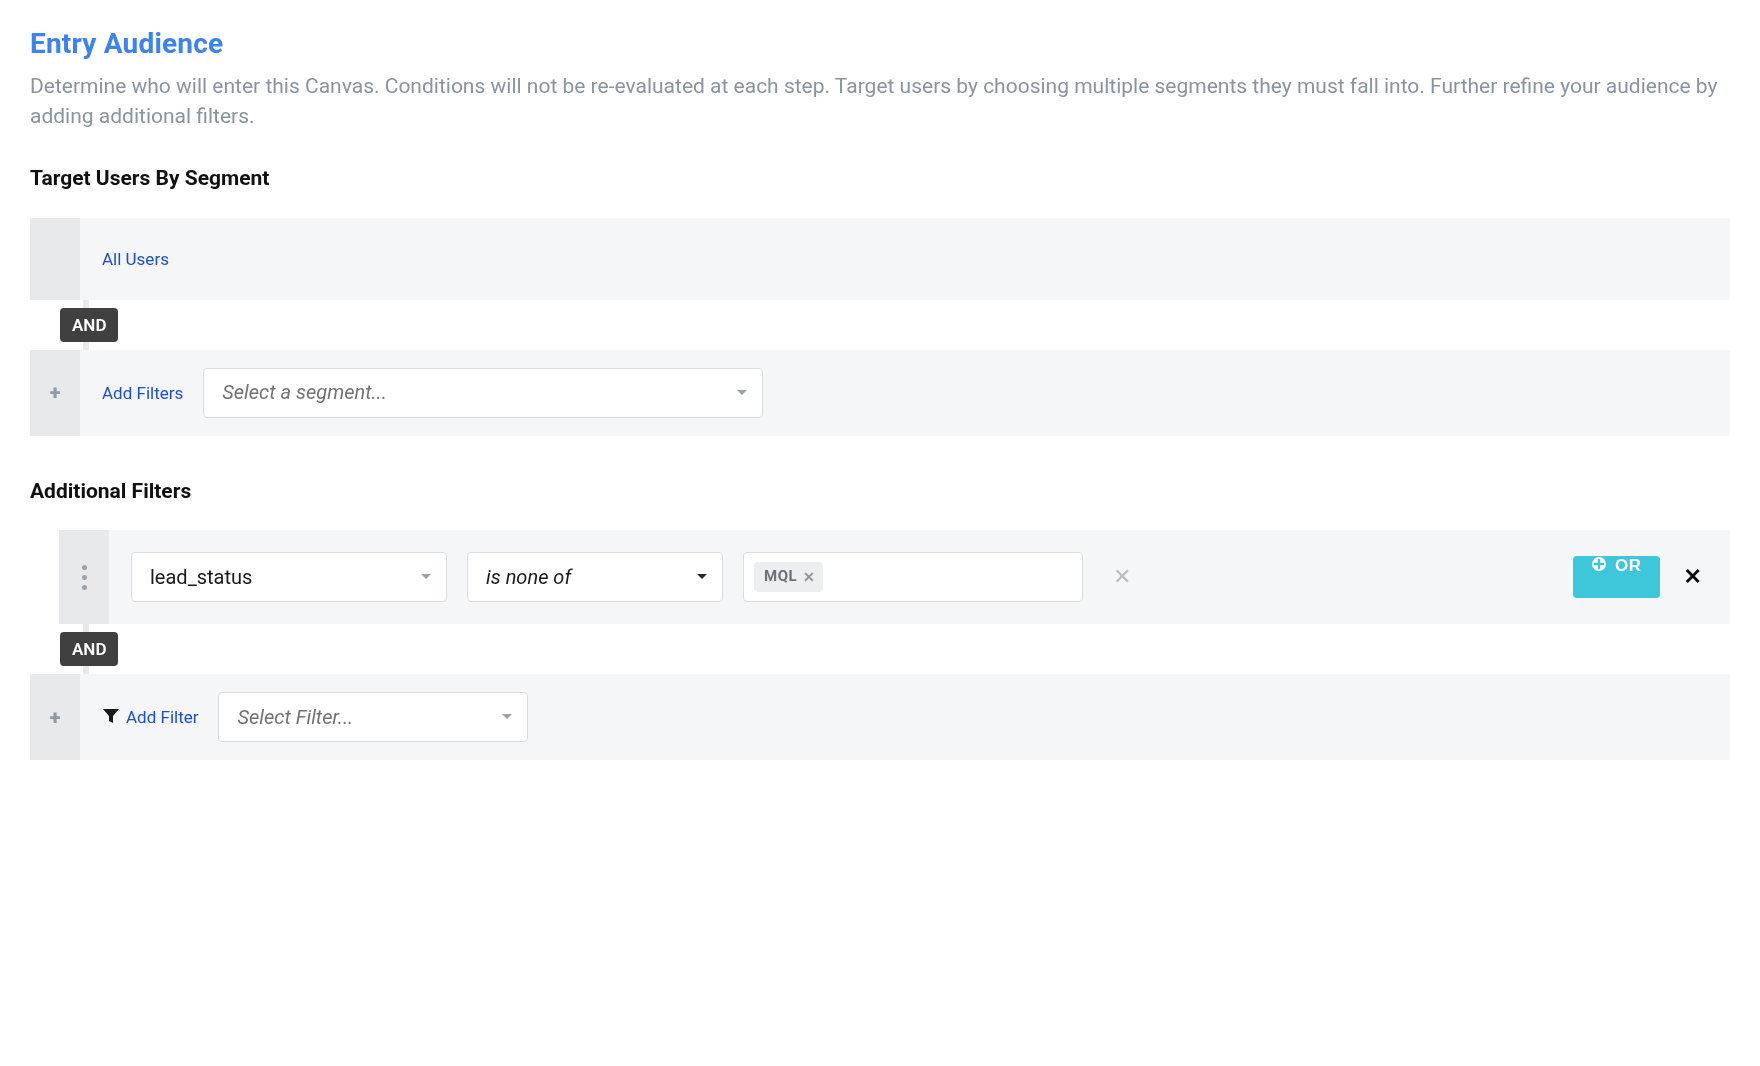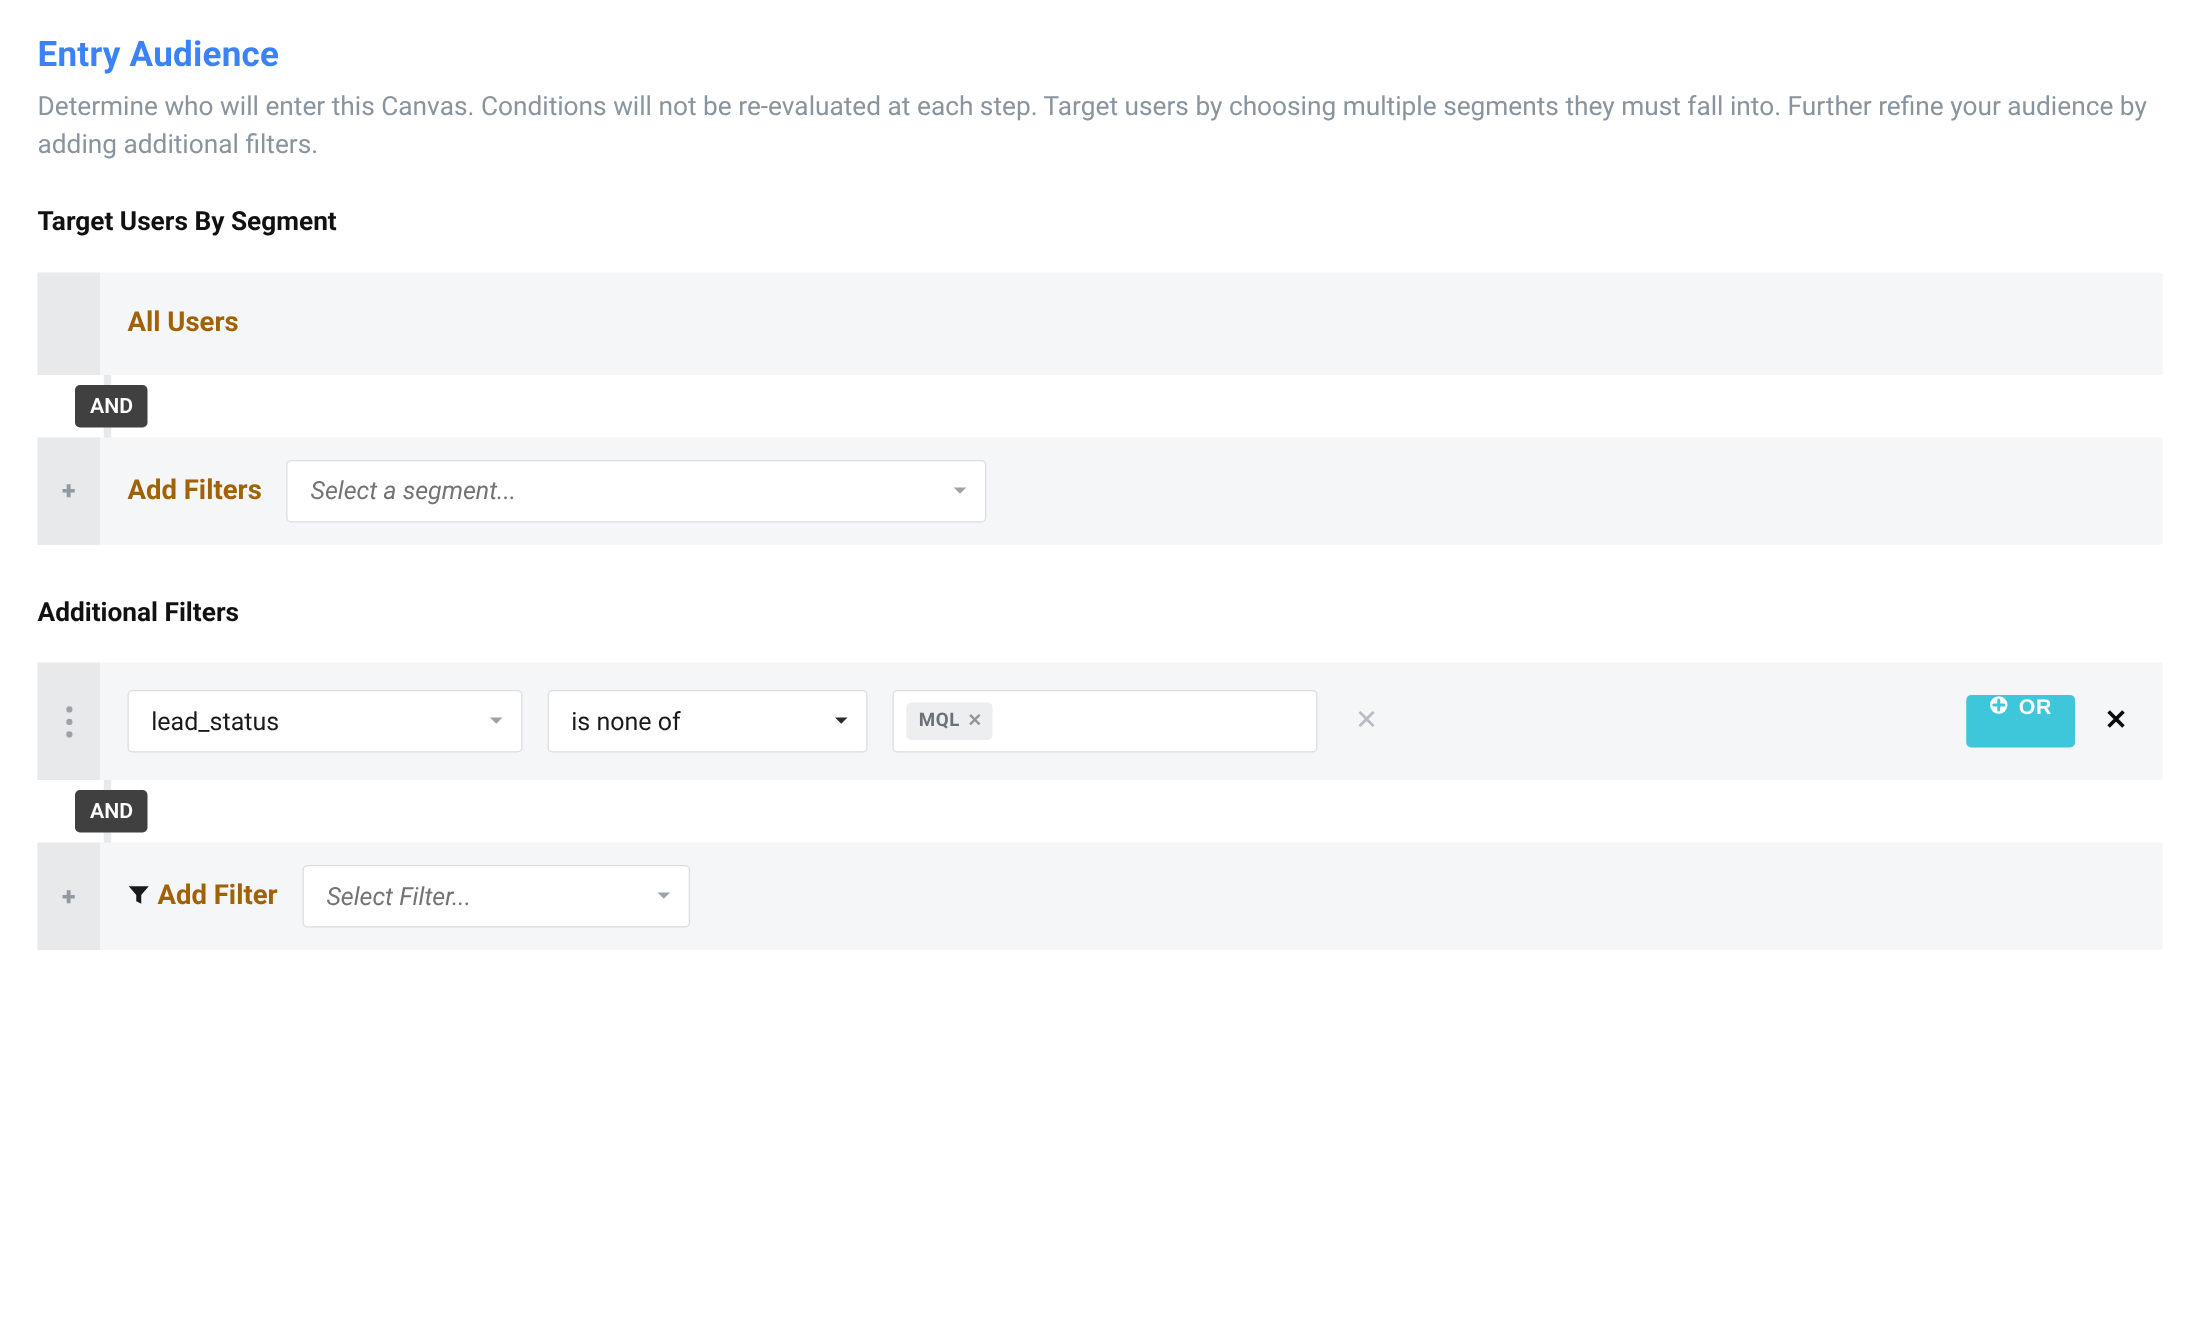--- a/index.html
+++ b/index.html
@@ -40,40 +40,40 @@
   }
   .row {
     position: relative;
     display: flex;
     align-items: stretch;
     background: #f5f6f7;
     border-radius: 2px;
     min-height: 82px;
     z-index: 1;
   }
-  .filter-row { min-height: 94px; }
+  .filter-row { min-height: 94px; margin-left: 29px; }
   .row-handle {
     flex: 0 0 50px;
     background: #e7e9eb;
     display: flex;
     align-items: center;
     justify-content: center;
     color: #909aa3;
   }
   .row-body {
     flex: 1;
     display: flex;
     align-items: center;
     padding: 18px 22px;
     gap: 20px;
   }
   .row-label {
-    font-size: 22px;
-    font-weight: 700;
-    color: #a16207;
+    font-size: 17px;
+    font-weight: 400;
+    color: #1d4ed8;
     white-space: nowrap;
   }
   .and-chip {
     display: inline-flex;
     align-items: center;
     justify-content: center;
     background: #404040;
     color: #fff;
     font-weight: 600;
     font-size: 17px;
@@ -103,21 +103,21 @@
     position: absolute;
     right: 14px;
     top: 50%;
     transform: translateY(-50%);
   }
   .caret svg { display:block; }
   .seg-select { width: 560px; }
   .filter-select { width: 310px; }
 
   .dd { width: 316px; }
-  .dd2 { width: 256px; }
+  .dd2 { width: 256px; font-style: italic; }
 
   .tag-input {
     background:#fff;
     border:1px solid #d9dde1;
     border-radius:4px;
     height:50px;
     display:flex;
     align-items:center;
     padding:0 10px;
     width:340px;

